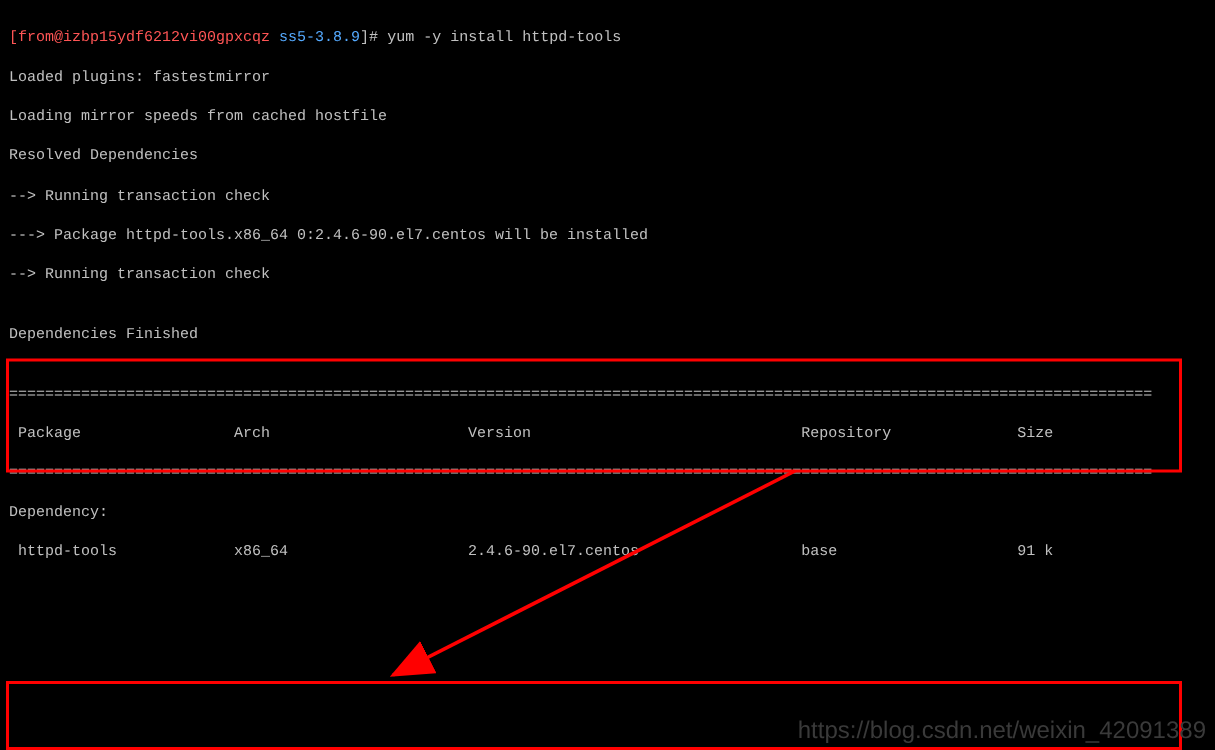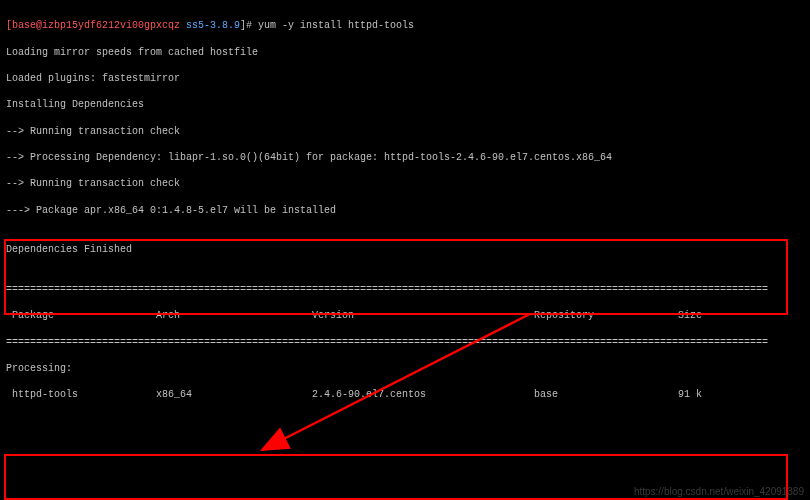--- a/index.html
+++ b/index.html
@@ -35,45 +35,44 @@
   #hi-box-2 { left: 4px; top: 454px; width: 780px; height: 42px; }
   .arrow {
     position: absolute;
     pointer-events: none;
   }
   .watermark {
     position: absolute;
     right: 6px;
     bottom: 2px;
     color: #3a3a3a;
-    font-size: 10px;
+    font-size: 16px;
     font-family: Arial, sans-serif;
     z-index: 3;
     margin-top: 20px;
   }
 </style>
 </head>
 <body>
 
 <div class="term">
-<span class="line"><span class="prompt-root">[base@izbp15ydf6212vi00gpxcqz</span> <span class="prompt-path">ss5-3.8.9</span><span class="prompt-hash">]#</span> <span class="cmd">yum -y install httpd-tools</span></span>
+<span class="line"><span class="prompt-root">[from@izbp15ydf6212vi00gpxcqz</span> <span class="prompt-path">ss5-3.8.9</span><span class="prompt-hash">]#</span> <span class="cmd">yum -y install httpd-tools</span></span>
+<span class="line">Loaded plugins: fastestmirror</span>
 <span class="line">Loading mirror speeds from cached hostfile</span>
-<span class="line">Loaded plugins: fastestmirror</span>
-<span class="line">Installing Dependencies</span>
+<span class="line">Resolved Dependencies</span>
 <span class="line">--&gt; Running transaction check</span>
-<span class="line">--&gt; Processing Dependency: libapr-1.so.0()(64bit) for package: httpd-tools-2.4.6-90.el7.centos.x86_64</span>
+<span class="line">---&gt; Package httpd-tools.x86_64 0:2.4.6-90.el7.centos will be installed</span>
 <span class="line">--&gt; Running transaction check</span>
-<span class="line">---&gt; Package apr.x86_64 0:1.4.8-5.el7 will be installed</span>
 <span class="line"></span>
 <span class="line">Dependencies Finished</span>
 <span class="line"></span>
 <span class="line hr-eq">===============================================================================================================================</span>
 <span class="line"> Package                 Arch                      Version                              Repository              Size</span>
 <span class="line hr-eq">===============================================================================================================================</span>
-<span class="line">Processing:</span>
+<span class="line">Dependency:</span>
 <span class="line"> httpd-tools             x86_64                    2.4.6-90.el7.centos                  base                    91 k</span>
 
 
 
 
 
 
 <span class="line"></span>
 
 

